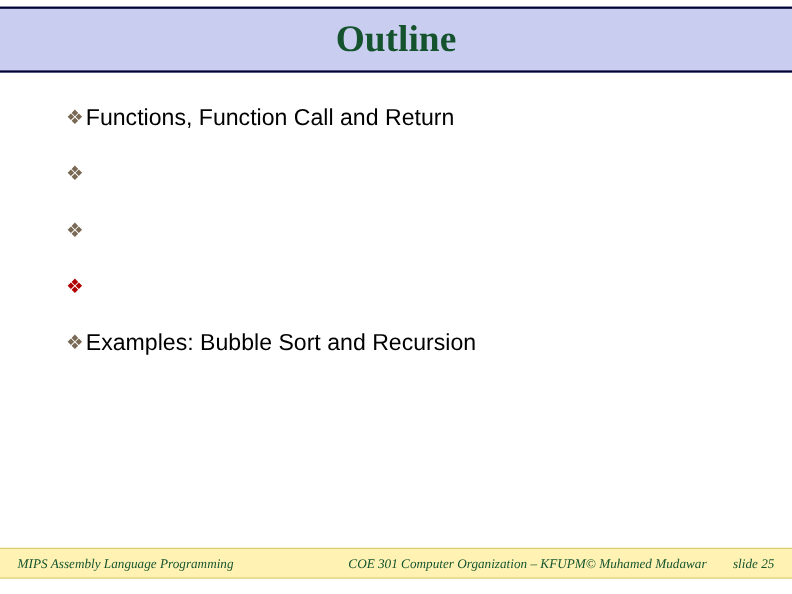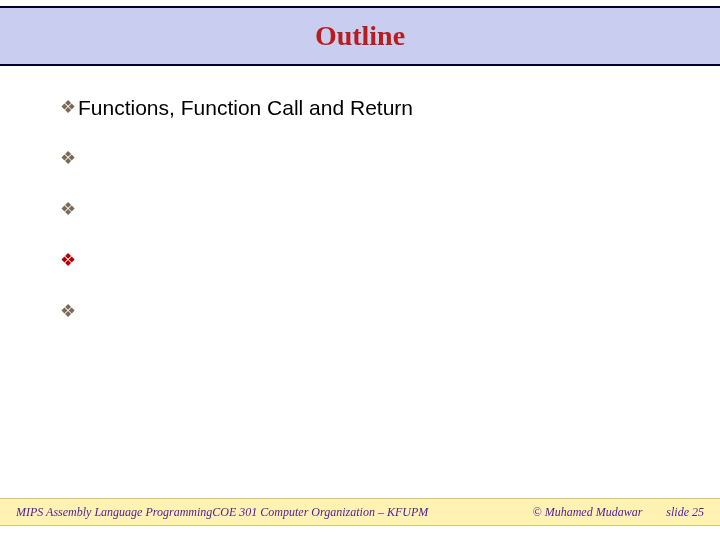--- a/index.html
+++ b/index.html
@@ -17,22 +17,22 @@
       background: #c9cef0;
       border-top: 2px solid #000033;
       border-bottom: 2px solid #000033;
       display: flex;
       align-items: center;
       justify-content: center;
       margin-top: 6px;
     }
     .title-bar h1 {
       font-family: "Comic Sans MS", "Comic Sans", cursive;
-      font-size: 28px;
-      color: #b91c1c;
+      font-size: 34px;
+      color: #14532d;
       font-weight: bold;
     }
     .content {
       padding: 28px 60px 0 60px;
     }
     .bullet-item {
       font-family: Arial, Helvetica, sans-serif;
       font-size: 21px;
       color: #000;
       margin-bottom: 24px;
@@ -59,24 +59,24 @@
       background: #fff2b3;
       border-top: 1px solid #d8c870;
       border-bottom: 1px solid #d8c870;
       display: flex;
       align-items: center;
       justify-content: space-between;
       padding: 0 16px;
       font-family: "Times New Roman", Times, serif;
       font-style: italic;
       font-size: 12px;
-      color: #4c1d95;
+      color: #14532d;
     }
     .footer-left  { flex: 0 0 auto; }
-    .footer-mid   { flex: 1 1 auto; text-align: left; }
+    .footer-mid   { flex: 1 1 auto; text-align: right; }
     .footer-right { flex: 0 0 auto; display: flex; gap: 24px; }
   </style>
 </head>
 <body>
 
 <div class="title-bar">
   <h1>Outline</h1>
 </div>
 
 <div class="content">
@@ -88,20 +88,21 @@
     <span class="bullet-icon">❖</span>
   </div>
   <div class="bullet-item">
     <span class="bullet-icon">❖</span>
   </div>
   <div class="bullet-item active">
     <span class="bullet-icon">❖</span>
   </div>
   <div class="bullet-item">
     <span class="bullet-icon">❖</span>
+    <span>Examples: Bubble Sort and Recursion</span>
   </div>
 </div>
 
 <div class="footer">
   <div class="footer-left">MIPS Assembly Language Programming</div>
   <div class="footer-mid">COE 301 Computer Organization – KFUPM</div>
   <div class="footer-right">
     <span>© Muhamed Mudawar</span>
     <span>slide 25</span>
   </div>

